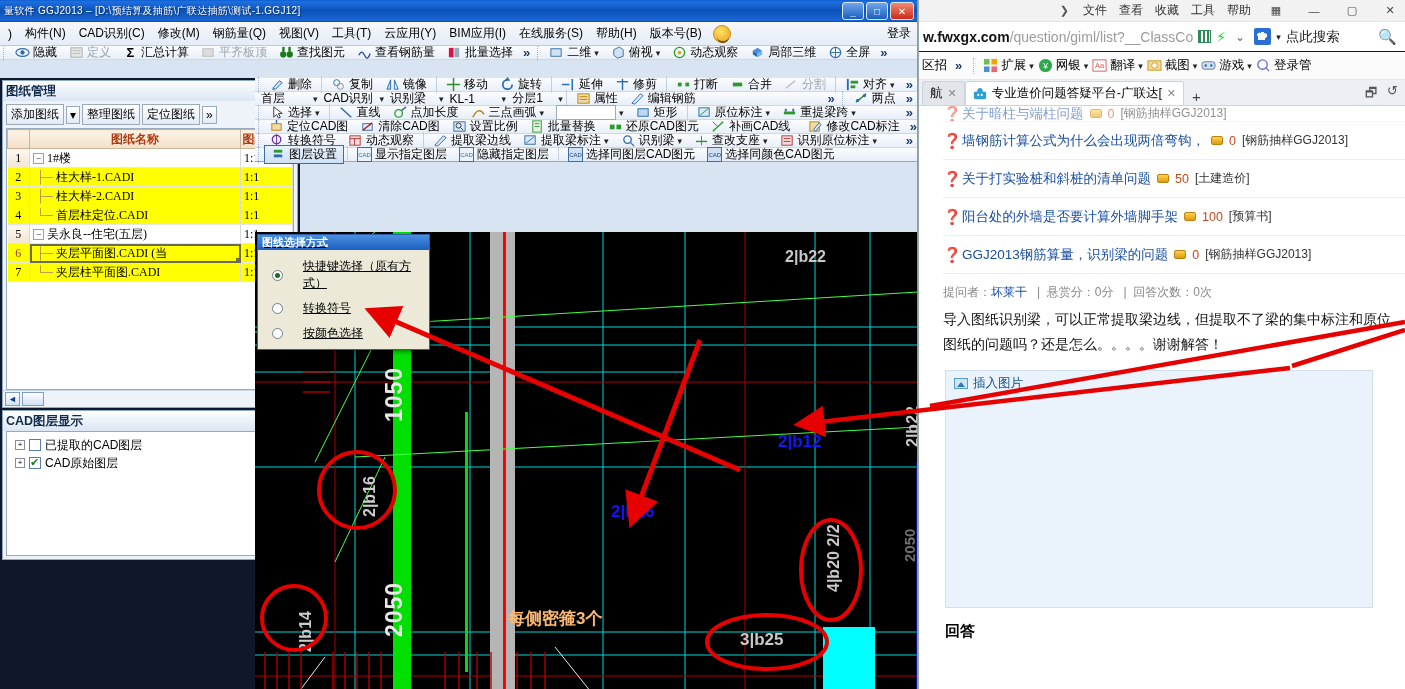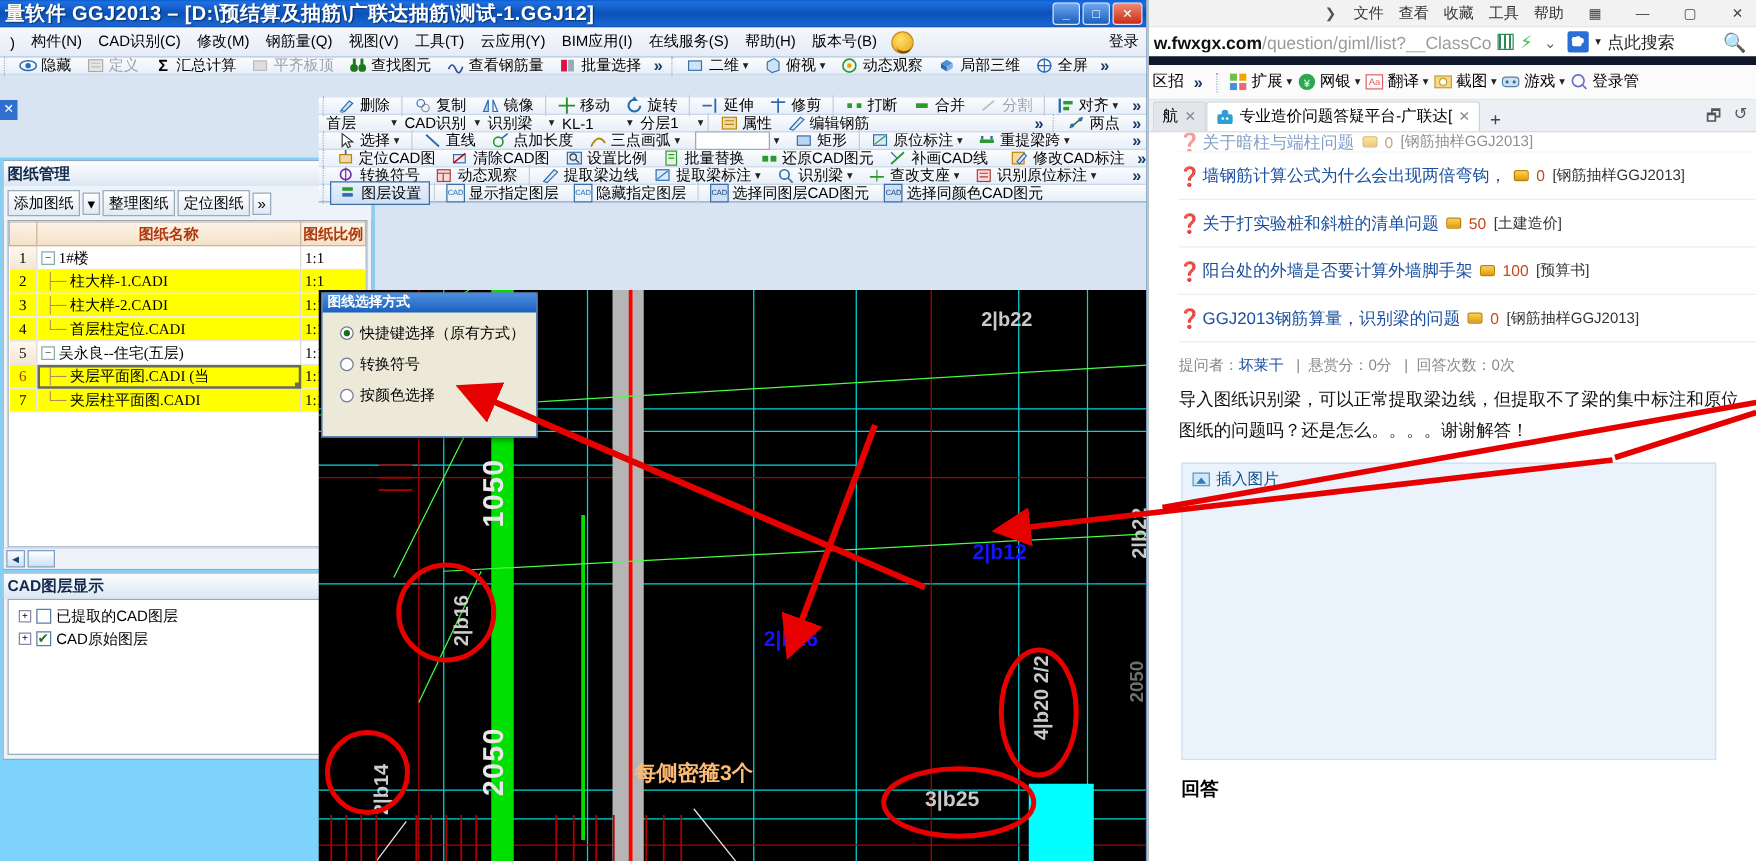--- a/index.html
+++ b/index.html
@@ -6,21 +6,21 @@
   html,body{ width:1405px; height:689px; overflow:hidden; background:#fff;
     font-family:"Liberation Sans","DejaVu Sans",sans-serif; font-size:12px; }
   #root{ position:relative; width:1405px; height:689px; }
 
   
   .app{ position:absolute; left:0; top:0; width:918px; height:689px;
         background:#d9e4f2; border-right:1px solid #7a9ac8; overflow:hidden; }
 
   .titlebar{ height:22px; background:linear-gradient(to bottom,#0a5fd0 0%,#1f6fe0 8%,#0b52b8 48%,#1b66d4 92%,#0a4da8 100%);
      color:#fff; display:flex; align-items:center; padding-left:4px; }
-  .titlebar .ttxt{ font-weight:bold; font-size:16px; letter-spacing:.3px;
+  .titlebar .ttxt{ font-weight:normal; font-size:10px; letter-spacing:.3px;
      text-shadow:1px 1px 1px rgba(0,0,0,.45); white-space:nowrap; }
   .wbtns{ position:absolute; right:3px; top:2px; display:flex; gap:2px; }
   .wbtn{ width:22px; height:18px; border:1px solid #dce8f7; border-radius:3px;
      background:linear-gradient(to bottom,#6fa6ee,#1a5fbe); display:flex; align-items:center; justify-content:center;
      color:#fff; font-size:10px; font-weight:bold; }
   .wbtn.close{ background:linear-gradient(to bottom,#f08a72,#cc2a16); width:24px; }
 
   .menubar{ height:24px; background:linear-gradient(to bottom,#f6f8fb,#e4ecf7);
      border-bottom:1px solid #b9cbe3; display:flex; align-items:center; gap:1px; padding-left:2px; position:relative;}
   .menubar .mi{ padding:3px 6px; font-size:12px; color:#000; white-space:nowrap; }
@@ -34,21 +34,21 @@
      background:linear-gradient(to bottom,#fbfcfe,#e8eff9); }
   .tbitem{ display:flex; align-items:center; gap:3px; padding:0 6px; font-size:12px; white-space:nowrap; color:#000;}
   .tbitem.dim{ color:#9aa3ad; }
   .sep{ width:1px; height:17px; background:#c3cfdd; margin:0 3px; }
   .grip{ width:3px;height:16px;border-left:1px dotted #9fb2c9;border-right:1px dotted #e8eef7;margin:0 3px;}
   .ico{ width:15px; height:15px; display:inline-block; flex:none; }
   .dd{ font-size:9px; color:#222; }
   .more{ font-size:13px; font-weight:bold; color:#1a3c66; padding:0 4px; }
 
   
-  .leftcol{ position:absolute; left:0; top:78px; width:300px; bottom:0; background:#7dd3fc;margin-top:48px; }
+  .leftcol{ position:absolute; left:0; top:78px; width:300px; bottom:0; background:#0f172a; }
   .panel{ margin:2px; border:1px solid #8fa9c9; background:#eef3fa; }
   .ptitle{ height:20px; background:linear-gradient(to bottom,#fdfefe,#dbe6f4);
       display:flex; align-items:center; padding:0 3px; font-size:12.5px; font-weight:bold; color:#11294a;}
   .ptitle .sp{ flex:1; }
   .ptitle .pin,.ptitle .x{ font-size:11px; color:#1a3c66; padding:0 4px; }
   .closeblue{ position:absolute; left:0; top:80px; width:14px; height:16px;
       background:#2f6fd0; color:#fff; font-size:10px; text-align:center; line-height:16px; }
 
   .tabs{ display:flex; align-items:flex-end; height:19px; padding-left:6px; background:#eef3fa;
       border-bottom:1px solid #8fa9c9; }
@@ -89,36 +89,36 @@
   .cb{ width:12px;height:12px;border:1px solid #5a7ca8;background:#fff; display:inline-block; position:relative;}
   .cb.on:after{content:"\2714"; position:absolute; left:0px; top:-2px; font-size:11px; color:#1a7a1a;}
 
   
   .cad{ position:absolute; left:255px; top:232px; right:0; bottom:0; background:#000; overflow:hidden; }
   .cadtxt{ position:absolute; font-family:"Liberation Sans",sans-serif; font-weight:bold; white-space:nowrap;}
   .vert{ transform:rotate(-90deg); transform-origin:left top; }
 
   
   .dlg{ position:absolute; left:257px; top:234px; width:173px; height:116px;
-       border:1px solid #2a5fa8; background:#ece9d8; box-shadow:2px 2px 4px rgba(0,0,0,.4); z-index:30;}
+       border:1px solid #2a5fa8; background:#ece9d8; box-shadow:2px 2px 4px rgba(0,0,0,.4); z-index:30;text-decoration:underline;}
   .dlg .dt{ height:15px; background:linear-gradient(to bottom,#4b8fe0,#1a5fbe); color:#fff;
        font-size:11px; font-weight:bold; padding-left:4px; line-height:15px;}
-  .radio{ display:flex; align-items:center; gap:5px; margin:8px 0 0 14px; font-size:12px; color:#000;}
+  .radio{ display:flex; align-items:center; gap:20px; margin:8px 0 0 14px; font-size:12px; color:#000;}
   .rd{ width:11px;height:11px;border:1px solid #6f7f8f;border-radius:50%;background:#fff; position:relative; flex:none;}
   .rd.on:after{content:"";position:absolute;left:2px;top:2px;width:5px;height:5px;border-radius:50%;background:#1a6d1a;}
 
   
   .brw{ position:absolute; left:918px; top:0; width:487px; height:689px; background:#fff; overflow:hidden;
         border-left:1px solid #9aa; }
   .brw-top{ height:22px; background:#f2f2f2; display:flex; align-items:center; justify-content:flex-end;
         gap:12px; padding-right:2px; font-size:12px; color:#333; border-bottom:1px solid #e2e2e2;}
   .brw-top .chev2{ font-size:11px; color:#555; margin-right:2px;}
   .wc{ width:26px;height:20px;display:flex;align-items:center;justify-content:center;font-size:11px;color:#444;}
   .urlbar{ height:30px; background:#fff; display:flex; align-items:center; gap:5px; padding:0 4px;
-        border-bottom:7px solid #0f172a; }
+        border-bottom:1px solid #0f172a; }
   .url{ font-size:14px; white-space:nowrap; overflow:hidden; }
   .url b{ color:#111; font-weight:bold; }
   .url span{ color:#9b9b9b; }
   .qr{ width:13px;height:13px;border:1px solid #2e8b57; flex:none;
        background:repeating-linear-gradient(90deg,#2e8b57 0 2px,#fff 2px 4px);}
   .bolt{ color:#2ecc40; font-size:14px; }
   .vchev{ color:#666; font-size:12px; padding:0 4px;}
   .paw{ width:17px;height:17px;background:#2a6fd6;border-radius:2px;position:relative;flex:none;}
   .paw:after{content:"";position:absolute;left:3px;top:4px;width:10px;height:8px;
        background:radial-gradient(circle at 25% 35%,#fff 2px,transparent 2.5px),

